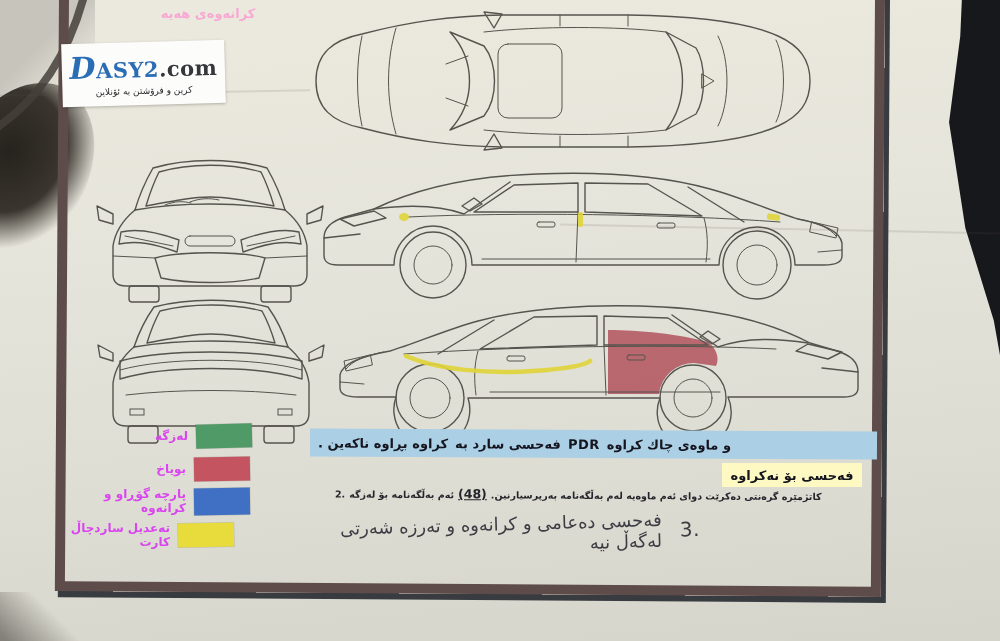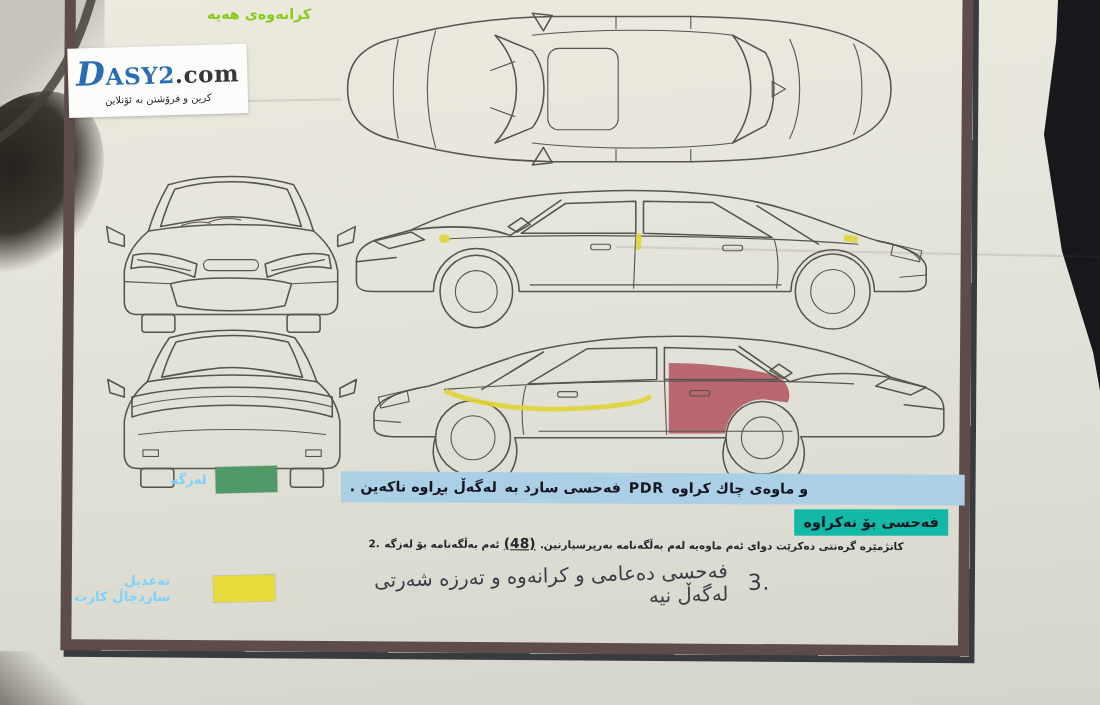--- a/index.html
+++ b/index.html
@@ -21,39 +21,39 @@
   .shadow-bl { position:absolute; left:0; top:592px; width:86px; height:49px;
     background:linear-gradient(225deg, rgba(60,58,52,0) 40%, rgba(60,58,52,.55) 95%); }
   .crease { position:absolute; height:2px; background:rgba(90,88,80,.14); }
 
   
   .frame { position:absolute; left:57px; top:-26px; width:826px; height:620px;
     border:10px solid #5e4c4a; box-shadow:4px 5px 0 1px #383b40; transform:rotate(.4deg); }
 
   .abs { position:absolute; }
 
-  .top-note { left:133px; top:6px; width:150px; font-size:13px; font-weight:bold; text-align:right; direction:rtl; color:#84cc16; }
+  .top-note { left:133px; top:6px; width:150px; font-size:13px; font-weight:bold; text-align:center; direction:rtl; color:#f9a8d4; }
 
   
   .logo { left:62px; top:42px; width:163px; height:63px; background:#fcfcfa;
     box-shadow:0 1px 3px rgba(0,0,0,.25); transform:rotate(-1.6deg);
     display:flex; flex-direction:column; align-items:center; justify-content:center; }
   .logo-line { font-family:"DejaVu Serif", serif; font-weight:bold; line-height:1; letter-spacing:.5px; }
   .logo-d { font-size:30px; font-style:italic; }
   .logo-rest { font-size:21px; }
   .logo-tld { font-size:21px; color:#35373c; }
   .logo-tag { font-size:9px; color:#1e1e24; margin-top:4px; direction:rtl; }
 
   svg.diagram { position:absolute; overflow:visible; }
   .car-line { fill:none; stroke:#55544e; stroke-width:1.4; stroke-linecap:round; stroke-linejoin:round; }
   .car-line-thin { fill:none; stroke:#55544e; stroke-width:1; stroke-linecap:round; }
 
   
   .legend-row { position:absolute; display:flex; align-items:center; }
-  .legend-label { font-size:12px; font-weight:bold; color:#7dd3fc; direction:rtl; text-align:right; flex:1; padding-right:8px; }
+  .legend-label { font-size:12px; font-weight:bold; color:#d946ef; direction:rtl; text-align:right; flex:1; padding-right:8px; }
   .swatch { width:56px; height:24px; flex:0 0 auto; box-shadow:0 0 0 .5px rgba(0,0,0,.15); }
 
   
   .hl-line { position:absolute; display:flex; align-items:center; gap:7px; direction:ltr;
     padding:3px 8px; font-size:13px; font-weight:600; color:#15151f; }
   .hl-line .pdr { font-size:13px; font-weight:bold; letter-spacing:.5px; }
   .note2 { position:absolute; display:flex; align-items:baseline; gap:4px; direction:ltr;
     font-size:9.5px; font-weight:bold; color:#24242b; white-space:nowrap; }
   .note2 .num48 { font-size:12.5px;text-decoration:underline; }
   .handwritten { position:absolute; display:flex; align-items:center; direction:ltr;
@@ -164,32 +164,40 @@
     <path class="car-line" d="M402,45 L390,37 L382,43 L394,50 Z"></path>
     <path class="car-line" d="M524,58 L490,50 L478,57 L510,65 Z M540,78 L504,74"></path>
     <path class="car-line-thin" d="M66,58 C48,61 34,67 28,75 M52,61 L26,67 L28,77 L54,71 Z M22,88 L46,90"></path>
     <path d="M88,62 C120,76 170,80 215,77 C245,75 266,72 272,67" fill="none" stroke-width="4.5" stroke-linecap="round" opacity=".92" stroke="#dfd43a"></path>
   </svg>
 
   <div class="legend-row" style="left:70px;top:424px;width:182px;">
     <div class="legend-label">لەزگە</div>
     <div class="swatch" style="transform: rotate(-1.4deg); background: rgb(79, 154, 102);"></div>
   </div>
-  <div class="legend-row" style="left:60px;top:521px;width:190px;gap:31px;">
+  <div class="legend-row" style="left:70px;top:457px;width:180px;">
+    <div class="legend-label">بویاخ</div>
+    <div class="swatch" style="transform: rotate(-1deg); background: rgb(196, 84, 95);"></div>
+  </div>
+  <div class="legend-row" style="left:62px;top:487px;width:188px;">
+    <div class="legend-label">پارچە گۆڕاو و کرانەوە</div>
+    <div class="swatch" style="height: 27px; transform: rotate(-0.8deg); background: rgb(63, 112, 196);"></div>
+  </div>
+  <div class="legend-row" style="left:44px;top:521px;width:190px;">
     <div class="legend-label">تەعدیل ساردچاڵ کارت</div>
     <div class="swatch" style="transform: rotate(-1.2deg); background: rgb(232, 220, 61);"></div>
   </div>
 
   <div class="hl-line" style="left: 310px; top: 430px; width: 567px; height: 28px; transform: rotate(0.3deg); background: rgb(171, 207, 229);">
-    <span dir="rtl">لەگەڵ بڕاوە ناکەین .</span>
+    <span dir="rtl">کراوە بڕاوە ناکەین .</span>
     <span dir="rtl">فەحسی سارد بە</span>
     <span class="pdr">PDR</span>
     <span dir="rtl">و ماوەی چاك کراوە</span>
   </div>
-  <div class="hl-line" style="left: 722px; top: 463px; width: 140px; height: 24px; justify-content: center; background: #14b8a6;">
+  <div class="hl-line" style="left: 722px; top: 463px; width: 140px; height: 24px; justify-content: center; background: #fef9c3;">
     <span dir="rtl">فەحسی بۆ نەکراوە</span>
   </div>
   <div class="note2" style="left:335px;top:487px;width:545px;transform:rotate(.3deg);">
     <span>2.</span>
     <span dir="rtl">ئەم بەڵگەنامە بۆ لەزگە</span>
     <span class="num48">(48)</span>
     <span dir="rtl">کاتژمێرە گرەنتی دەکرێت دوای ئەم ماوەیە لەم بەڵگەنامە بەرپرسیارنین.</span>
   </div>
   <div class="handwritten" style="left:330px;top:513px;width:370px;">
     <span dir="rtl">فەحسی دەعامی و کرانەوە و تەرزە شەرتی لەگەڵ نیە</span>

